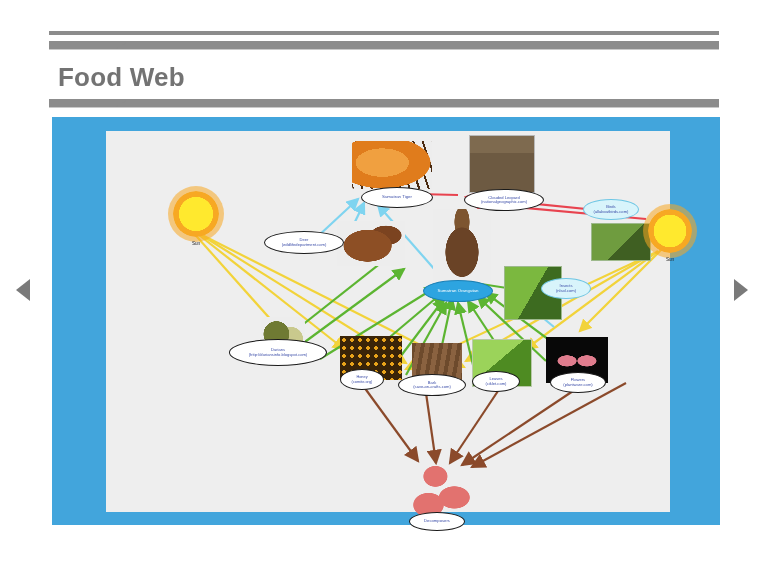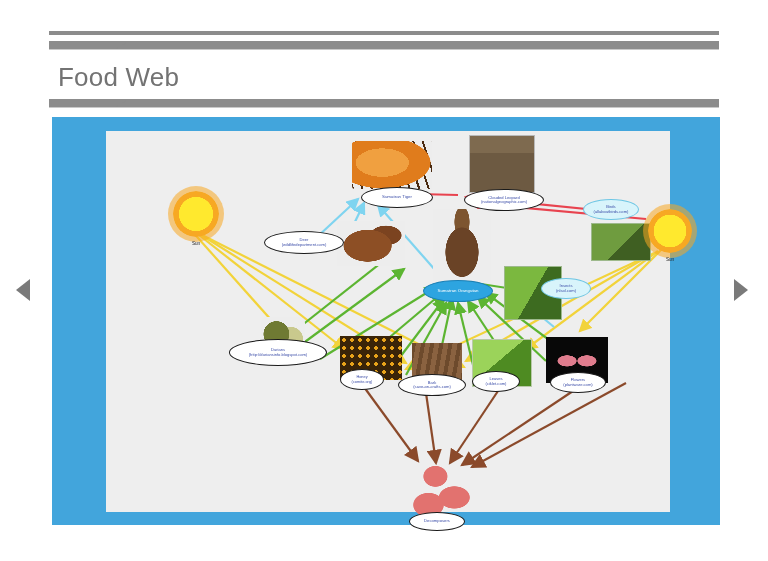--- a/index.html
+++ b/index.html
@@ -50,21 +50,21 @@
   .hairline {
     position: absolute;
     left: 49px; top: 49px; width: 670px; height: 1px;
     background: #c9c9c9;
   }
 
   .slide-title {
     position: absolute;
     left: 58px; top: 62px;
     font-size: 26px;
-    font-weight: 400;
+    font-weight: 700;
     color: #737373;
     letter-spacing: 0.2px;
     white-space: nowrap;
     text-align: right;
   }
 
   .wedge-l2 {
     position: absolute; top: 99px; left: 49px;
     width: 80px; height: 9px; background: #8c8c8c;
     clip-path: polygon(0 0, 100% 0, 82% 100%, 0% 100%);

